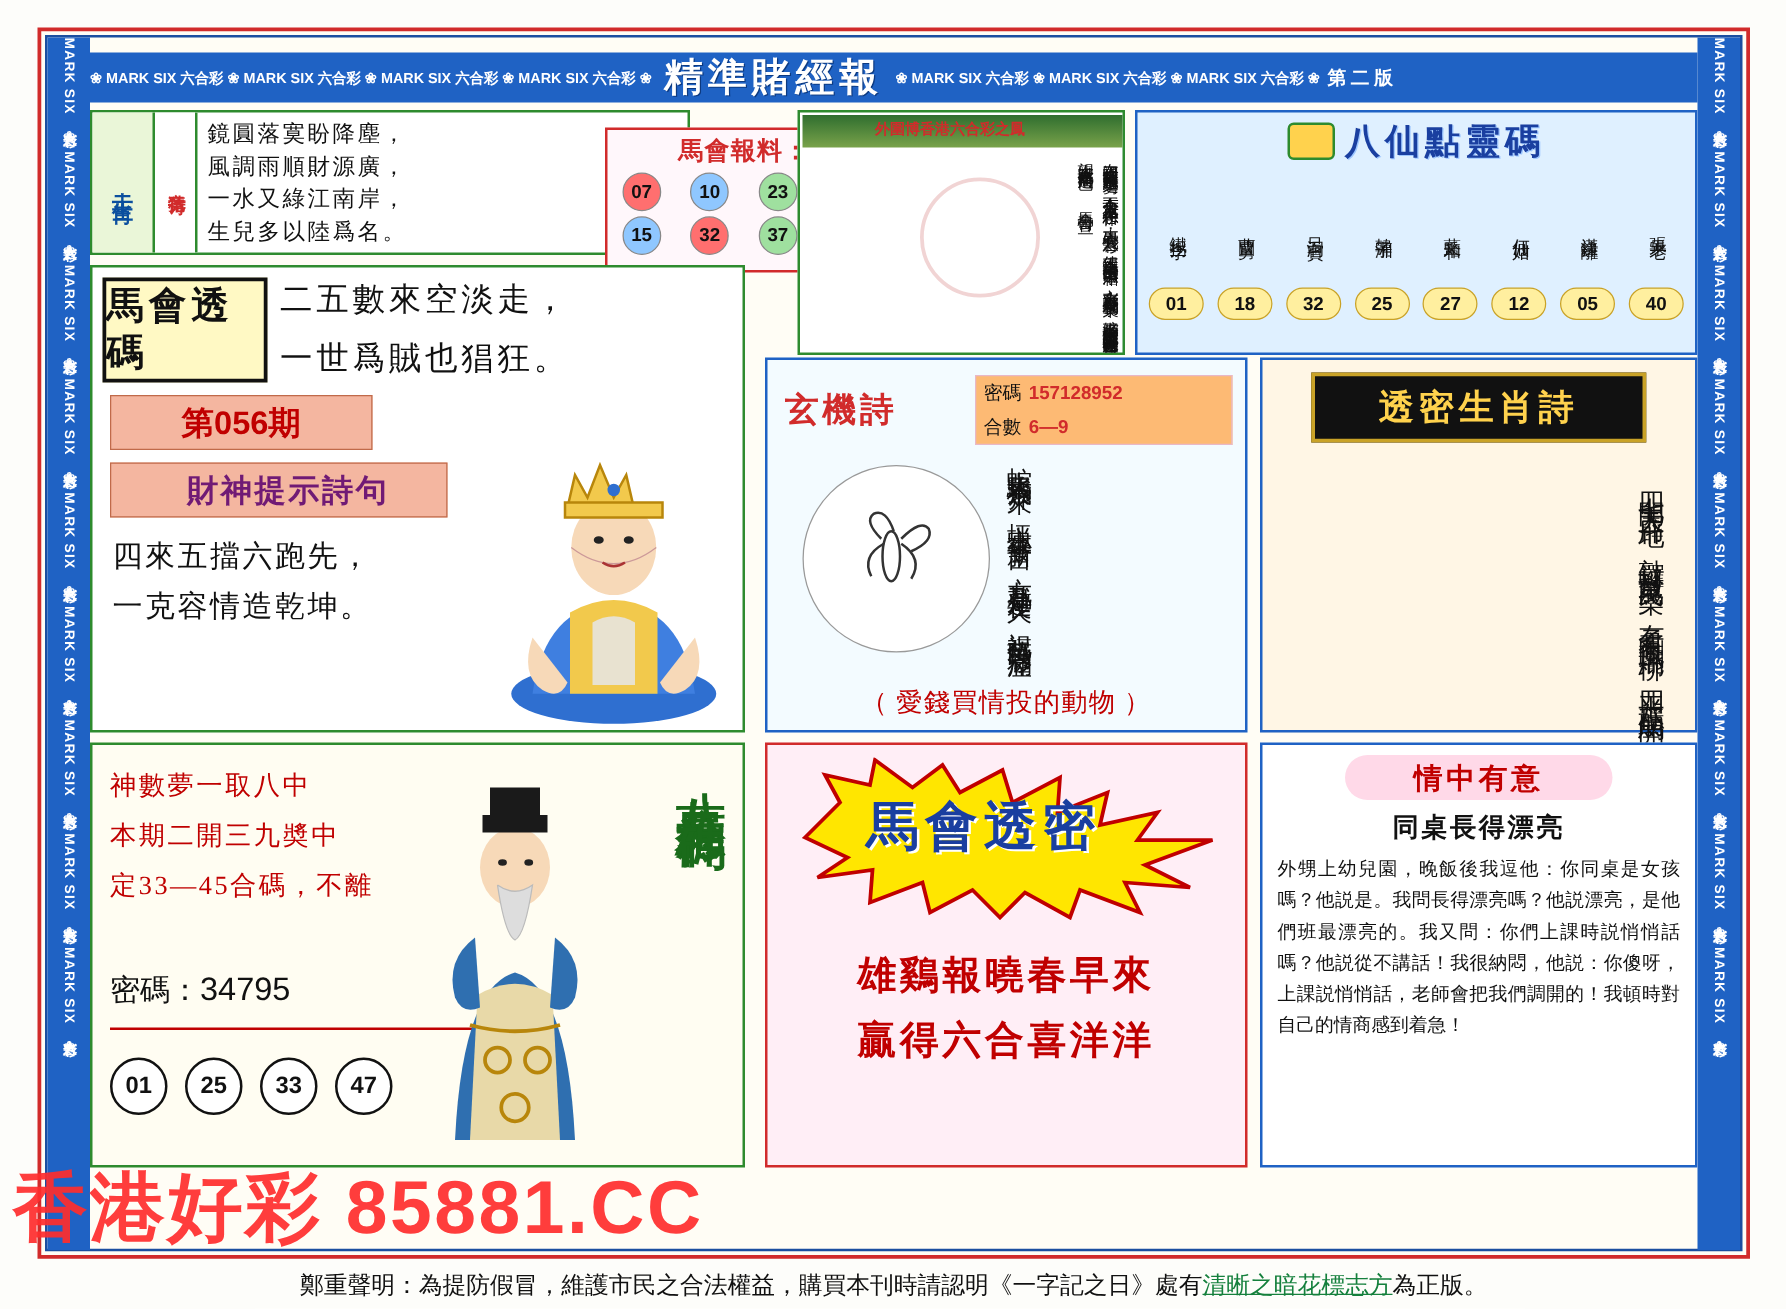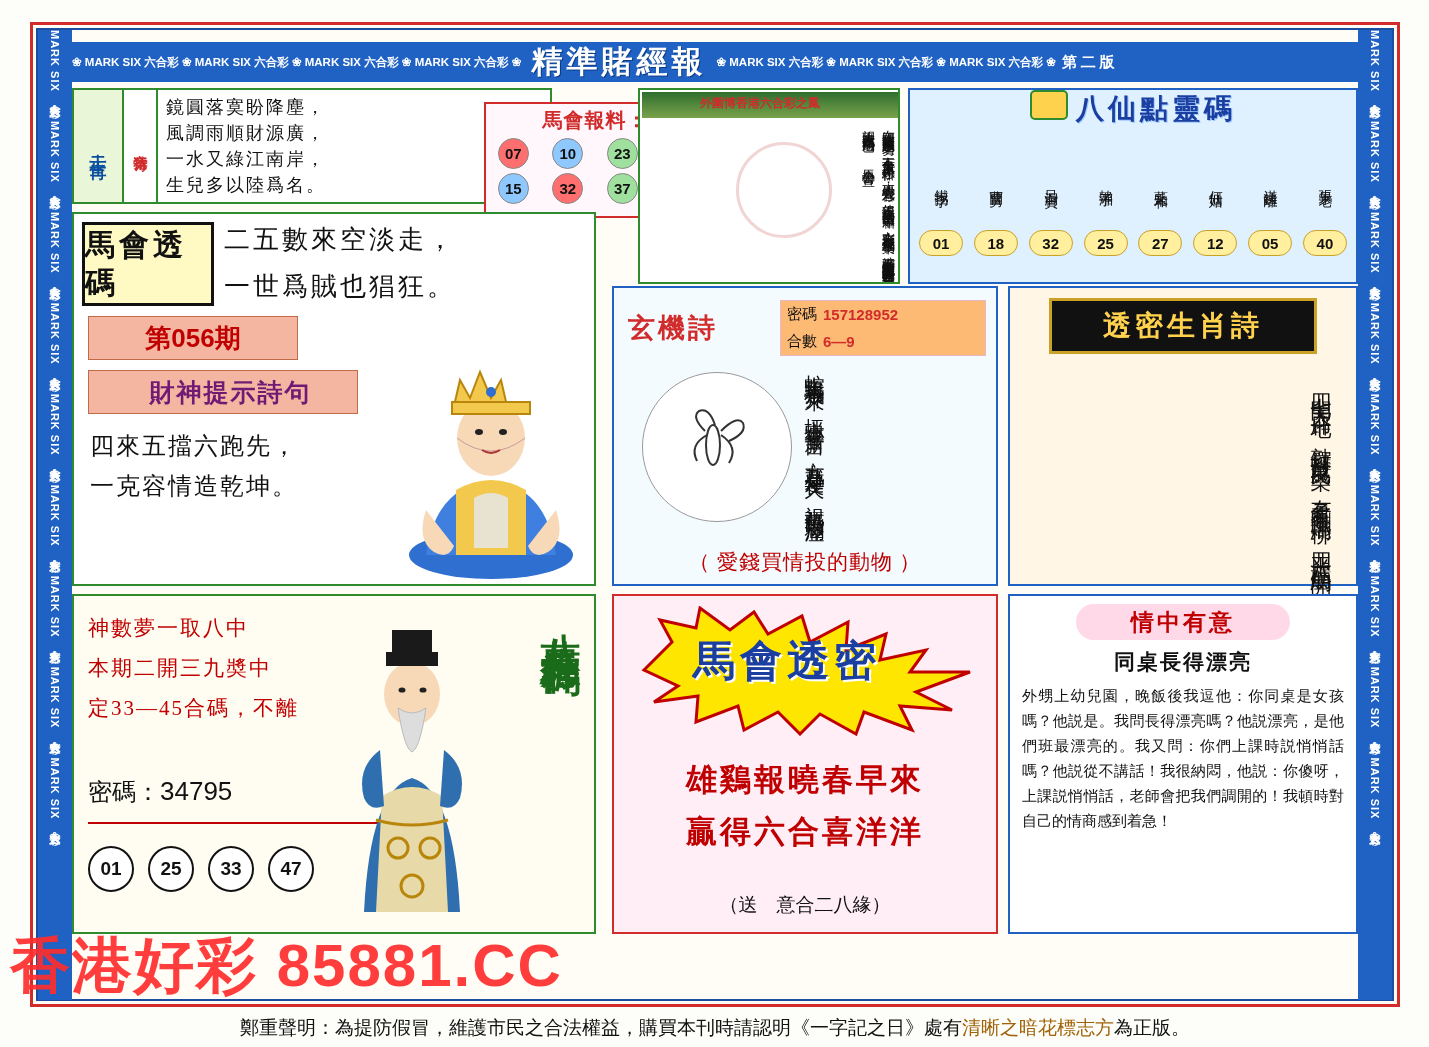--- a/index.html
+++ b/index.html
@@ -123,21 +123,21 @@
   .notice-stamp {
     position:absolute; left:96px; top:52px; width:96px; height:96px;
     border:3px solid #e0a0a0; border-radius:50%;
     opacity:.45;
   }
   
   #box-baxian {
     left:836px; top:4px; width:450px; height:196px;
     border:2px solid #1f62c4; background:#dff0ff;
   }
-  .baxian-head { display:flex; align-items:flex-start; justify-content:center; height:46px; gap:8px; }
+  .baxian-head { display:flex; align-items:center; justify-content:center; height:46px; gap:8px; }
   .baxian-title { font-size:28px; font-weight:bold; color:#1a3fa0; letter-spacing:4px; text-shadow:1px 1px 0 #9ec7ff;}
   .baxian-icon { width:38px; height:30px; background:#ffd24d; border:2px solid #2e8b2e; border-radius:5px; }
   .baxian-cols { display:flex; justify-content:space-between; padding:0 6px; }
   .bx-col { width:50px; text-align:center; }
   .bx-name {
     height:92px; writing-mode:vertical-rl; margin:0 auto; font-size:14px; letter-spacing:2px; color:#111;
     display:flex; align-items:flex-start; justify-content:center;
   }
   .bx-num {
     margin:2px auto 0; width:44px; height:26px; border-radius:13px;
@@ -263,21 +263,21 @@
     display:flex; align-items:center; justify-content:center;
     font-size:23px; font-weight:bold; color:#c00000; letter-spacing:3px;
   }
   .qing-sub { text-align:center; font-size:21px; font-weight:bold; color:#111; margin-top:8px; letter-spacing:2px;}
   .qing-body { padding:8px 12px 0 12px; font-size:15px; line-height:25px; color:#111; text-align:justify; }
   
   .bottom-statement {
     position:absolute; left:40px; bottom:6px; width:1350px;
     text-align:center; font-size:19px; color:#111;
   }
-  .bottom-statement .hl { color:#a16207; }
+  .bottom-statement .hl { color:#15803d;text-decoration:underline; }
   
   .watermark {
     position:absolute; left:10px; bottom:40px;
     font-size:60px; font-weight:bold; color:#ff2d2d;
     font-family:"Liberation Sans", sans-serif;
     letter-spacing:2px;
     opacity:.92;
     white-space:nowrap;
   }
 </style>
@@ -484,21 +484,20 @@
 
     <div class="box" id="box-toumi2">
       <svg class="star-burst" viewBox="0 0 346 130" preserveAspectRatio="none">
         <polygon points="10,64 38,36 26,14 62,22 66,2 96,24 120,6 134,28 168,10 176,36 214,16 212,44 252,28 246,54 292,44 276,66 336,66 282,86 318,104 266,100 278,124 230,106 222,128 186,108 166,128 144,106 110,124 104,100 62,116 64,90 20,96 44,80" fill="#ffe600" stroke="#c00000" stroke-width="3"></polygon>
       </svg>
       <div class="star-text">馬會透密</div>
       <div class="toumi2-lines">
         <div>雄鷄報曉春早來</div>
         <div>贏得六合喜洋洋</div>
       </div>
-      <div class="toumi2-foot">（送　意合二八緣）</div>
     </div>
 
     <div class="box" id="box-qing">
       <div class="qing-oval">情中有意</div>
       <div class="qing-sub">同桌長得漂亮</div>
       <div class="qing-body">外甥上幼兒園，晚飯後我逗他：你同桌是女孩嗎？他説是。我問長得漂亮嗎？他説漂亮，是他們班最漂亮的。我又問：你們上課時説悄悄話嗎？他説從不講話！我很納悶，他説：你傻呀，上課説悄悄話，老師會把我們調開的！我頓時對自己的情商感到着急！</div>
     </div>
 
   </div>
 

